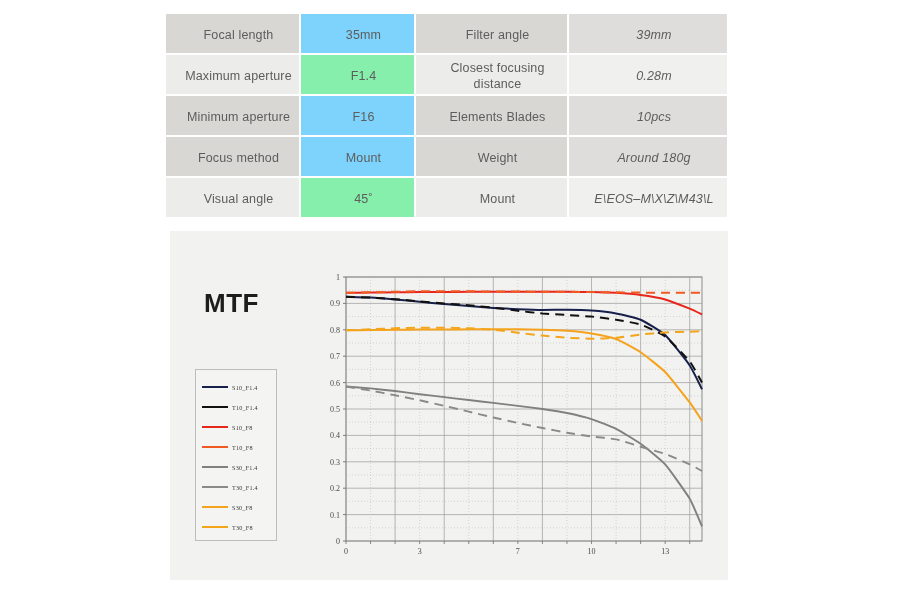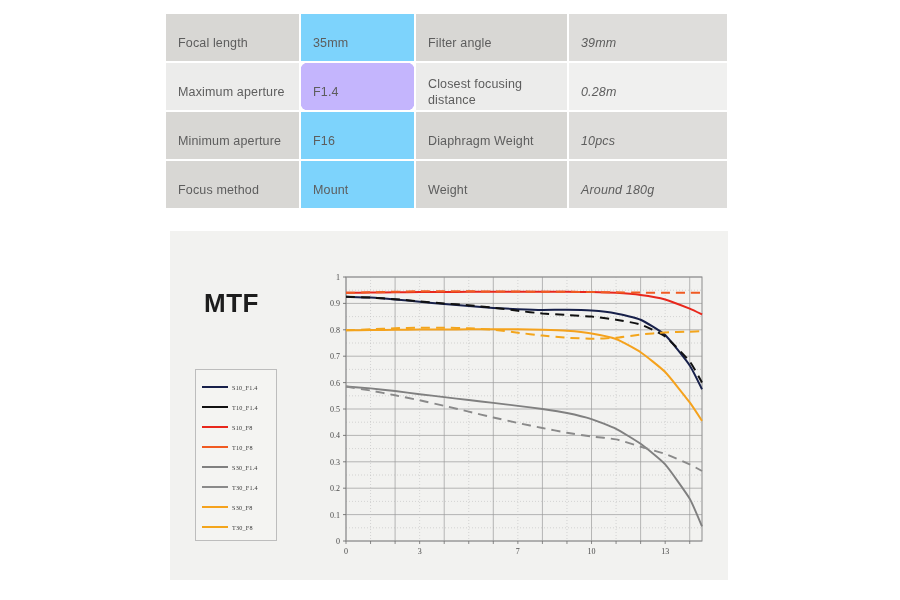--- a/index.html
+++ b/index.html
@@ -19,45 +19,46 @@
   #spec-table {
     position: absolute;
     left: 166px;
     top: 14px;
     width: 561px;
     border-collapse: collapse;
     table-layout: fixed;
   }
   #spec-table td {
     height: 35px;
-    padding: 12px 0 0 12px;
+    padding: 4px 0 0 12px;
     font-size: 12.5px;
     color: #5d5d5d;
     vertical-align: middle;
     border-right: 2px solid #ffffff;
     line-height: 1.25;
     letter-spacing: .15px;
     font-weight: 400;
+    text-align: center;
   }
   #spec-table td:last-child { border-right: none; font-style: italic; }
   #spec-table tr { border-bottom: 2px solid #ffffff; }
   #spec-table tr:last-child { border-bottom: none; }
 
   .col-a { width: 134px; }
   .col-b { width: 115px; }
   .col-c { width: 153px; }
   .col-d { width: 159px; }
 
   
   .shade-dark  td { background: #d8d7d4; }
   .shade-light td { background: #ececeb; }
   .shade-dark  td.cell-d { background: #dedddb; }
   .shade-light td.cell-d { background: #f0f0ef; margin-left: 17px; }
   .shade-dark  td.cell-b { background: #7dd3fc; }
-  .shade-light td.cell-b { background: #c4b5fd; border-radius: 9px; }
+  .shade-light td.cell-b { background: #86efac; }
 
   .two-line { font-size: 10.5px; line-height: 1.22; }
   .small-val { font-size: 11px; }
 
   
   #mtf-panel {
     position: absolute;
     left: 170px;
     top: 231px;
     width: 558px;
@@ -138,28 +139,34 @@
     <tr class="shade-light">
       <td class="cell-a">Maximum aperture</td>
       <td class="cell-b">F1.4</td>
       <td class="cell-c two-line">Closest
 focusing distance</td>
       <td class="cell-d">0.28m</td>
     </tr>
     <tr class="shade-dark">
       <td class="cell-a">Minimum aperture</td>
       <td class="cell-b">F16</td>
-      <td class="cell-c">Diaphragm Weight</td>
+      <td class="cell-c">Elements Blades</td>
       <td class="cell-d">10pcs</td>
     </tr>
     <tr class="shade-dark">
       <td class="cell-a">Focus method</td>
       <td class="cell-b">Mount</td>
       <td class="cell-c">Weight</td>
       <td class="cell-d">Around 180g</td>
+    </tr>
+    <tr class="shade-light">
+      <td class="cell-a">Visual angle</td>
+      <td class="cell-b">45˚</td>
+      <td class="cell-c">Mount</td>
+      <td class="cell-d small-val">E\EOS–M\X\Z\M43\L</td>
     </tr>
   </tbody>
 </table>
 
 <div id="mtf-panel">
 
   <div id="mtf-title">MTF</div>
 
   <div id="mtf-legend">
       <div class="legend-row">

